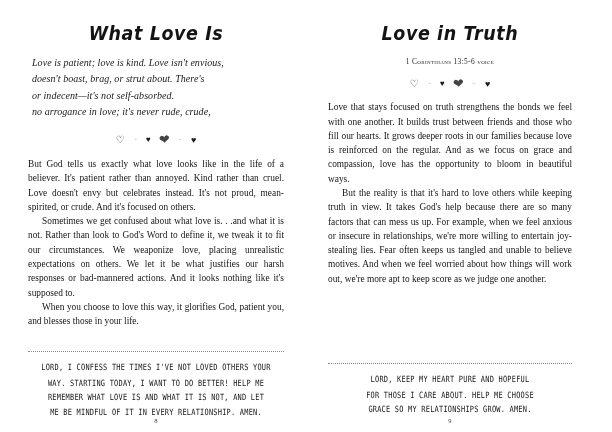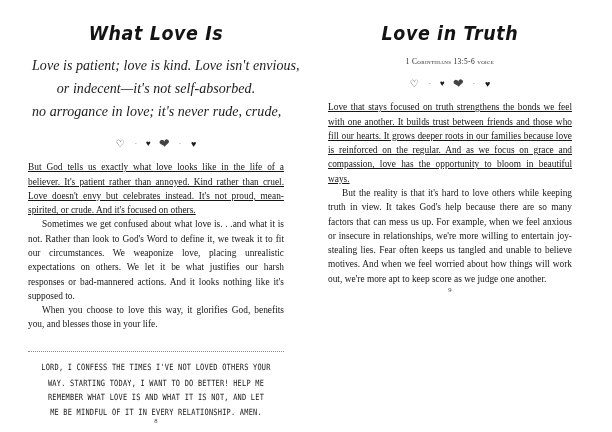--- a/index.html
+++ b/index.html
@@ -46,24 +46,23 @@
     letter-spacing: 0.6px;
     color: #141414;
     margin: 6px 0 12px 0;
     line-height: 1.1;
     transform: scaleY(1.12);
     transform-origin: center;
   }
 
   
   .scripture {
-    text-align: center;
     font-family: "Liberation Serif", serif;
     font-style: italic;
-    font-size: 14px;
+    font-size: 10px;
     line-height: 1.62;
     color: #1a1a1a;
     margin: 0 4px 3px 4px;
     letter-spacing: 0.05px;
   }
   .scripture div { white-space: nowrap; }
 
   .citation {
     text-align: center;
     font-family: "Liberation Serif", serif;
@@ -95,21 +94,21 @@
     font-family: "Liberation Serif", serif;
     font-size: 9.35px;
     line-height: 1.53;
     text-align: justify;
     color: #151515;
     letter-spacing: 0.01px;
     -webkit-hyphens: auto;
     hyphens: auto;
   }
   .body-copy p { margin: 0; text-indent: 14px; }
-  .body-copy p:first-child { text-indent: 0; text-decoration: underline; }
+  .body-copy p:first-child { text-indent: 0; }
 
   
   .prayer-block {
     margin-top: auto;
     padding-bottom: 6px;
   }
   .dotted-rule {
     border-top: 1px dotted #8a8a8a;
     height: 0;
     margin: 0 0 9px 0;
@@ -140,38 +139,39 @@
 <body>
 
 <div class="spread">
 
   <div class="page page-left">
 
     <h1 class="chapter-title">What Love Is</h1>
 
     <div class="scripture">
       <div>Love is patient; love is kind. Love isn't envious,</div>
+      <div>doesn't boast, brag, or strut about. There's</div>
       <div>or indecent—it's not self-absorbed.</div>
       <div>no arrogance in love; it's never rude, crude,</div>
     </div>
 
 
     <div class="heart-divider">
       <span class="hd-outline">♡</span>
       <span class="hd-dot">·</span>
       <span class="hd-solid-sm">♥</span>
       <span class="hd-sketch">❤</span>
       <span class="hd-dot">·</span>
       <span class="hd-solid">♥</span>
     </div>
 
     <div class="body-copy">
       <p>But God tells us exactly what love looks like in the life of a believer. It's patient rather than annoyed. Kind rather than cruel. Love doesn't envy but celebrates instead. It's not proud, mean-spirited, or crude. And it's focused on others.</p>
       <p>Sometimes we get confused about what love is. . .and what it is not. Rather than look to God's Word to define it, we tweak it to fit our circumstances. We weaponize love, placing unrealistic expectations on others. We let it be what justifies our harsh responses or bad-mannered actions. And it looks nothing like it's supposed to.</p>
-      <p>When you choose to love this way, it glorifies God, benefits you, and blesses those in your life.</p>
+      <p>When you choose to love this way, it glorifies God, patient you, and blesses those in your life.</p>
     </div>
 
     <div class="prayer-block">
       <div class="dotted-rule"></div>
       <div class="prayer-text">
         <div>LORD, I CONFESS THE TIMES I'VE NOT LOVED OTHERS YOUR</div>
         <div>WAY. STARTING TODAY, I WANT TO DO BETTER! HELP ME</div>
         <div>REMEMBER WHAT LOVE IS AND WHAT IT IS NOT, AND LET</div>
         <div>ME BE MINDFUL OF IT IN EVERY RELATIONSHIP. AMEN.</div>
       </div>
@@ -194,17 +194,25 @@
       <span class="hd-sketch">❤</span>
       <span class="hd-dot">·</span>
       <span class="hd-solid">♥</span>
     </div>
 
     <div class="body-copy">
       <p>Love that stays focused on truth strengthens the bonds we feel with one another. It builds trust between friends and those who fill our hearts. It grows deeper roots in our families because love is reinforced on the regular. And as we focus on grace and compassion, love has the opportunity to bloom in beautiful ways.</p>
       <p>But the reality is that it's hard to love others while keeping truth in view. It takes God's help because there are so many factors that can mess us up. For example, when we feel anxious or insecure in relationships, we're more willing to entertain joy-stealing lies. Fear often keeps us tangled and unable to believe motives. And when we feel worried about how things will work out, we're more apt to keep score as we judge one another.</p>
     </div>
 
+    <div class="prayer-block">
+      <div class="dotted-rule"></div>
+      <div class="prayer-text">
+        <div>LORD, KEEP MY HEART PURE AND HOPEFUL</div>
+        <div>FOR THOSE I CARE ABOUT. HELP ME CHOOSE</div>
+        <div>GRACE SO MY RELATIONSHIPS GROW. AMEN.</div>
+      </div>
+    </div>
 
     <div class="page-number">9</div>
   </div>
 
 </div>
 
 </body></html>

